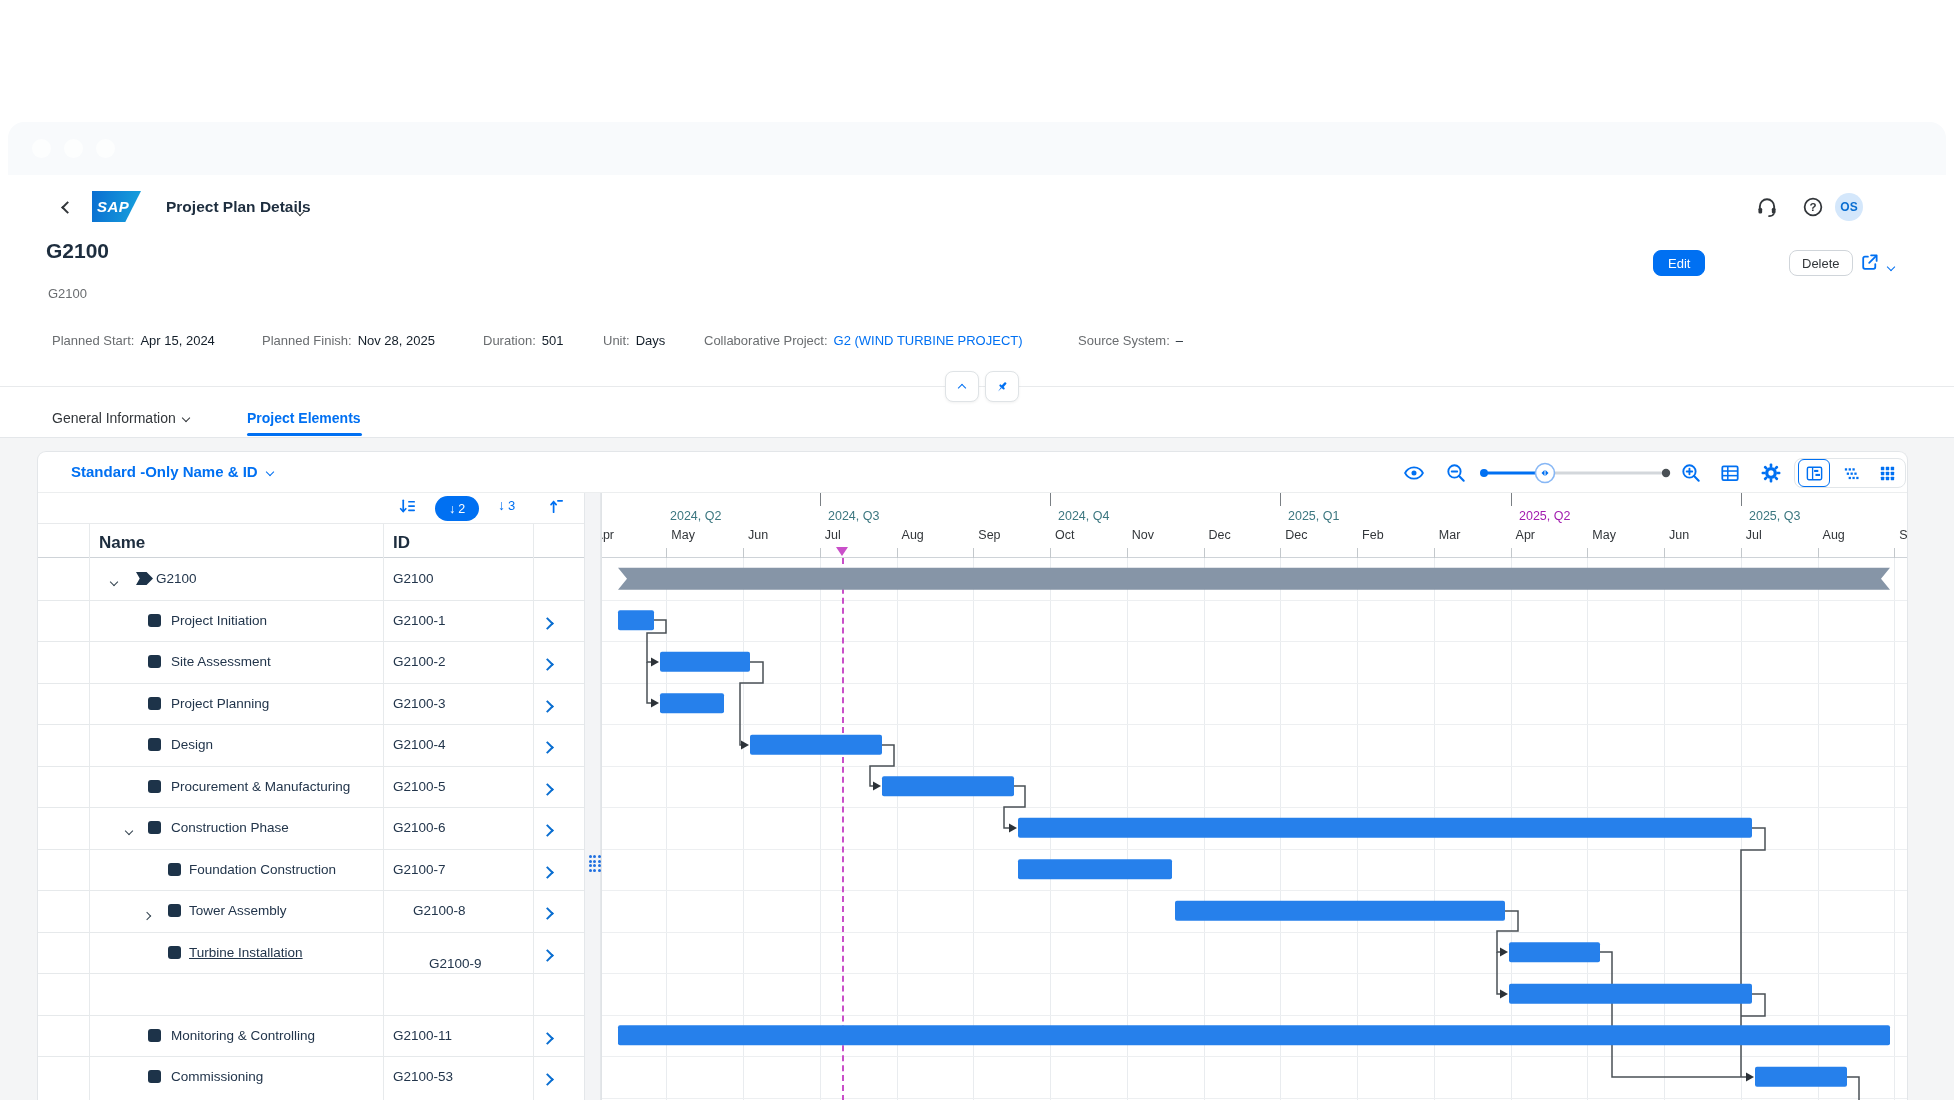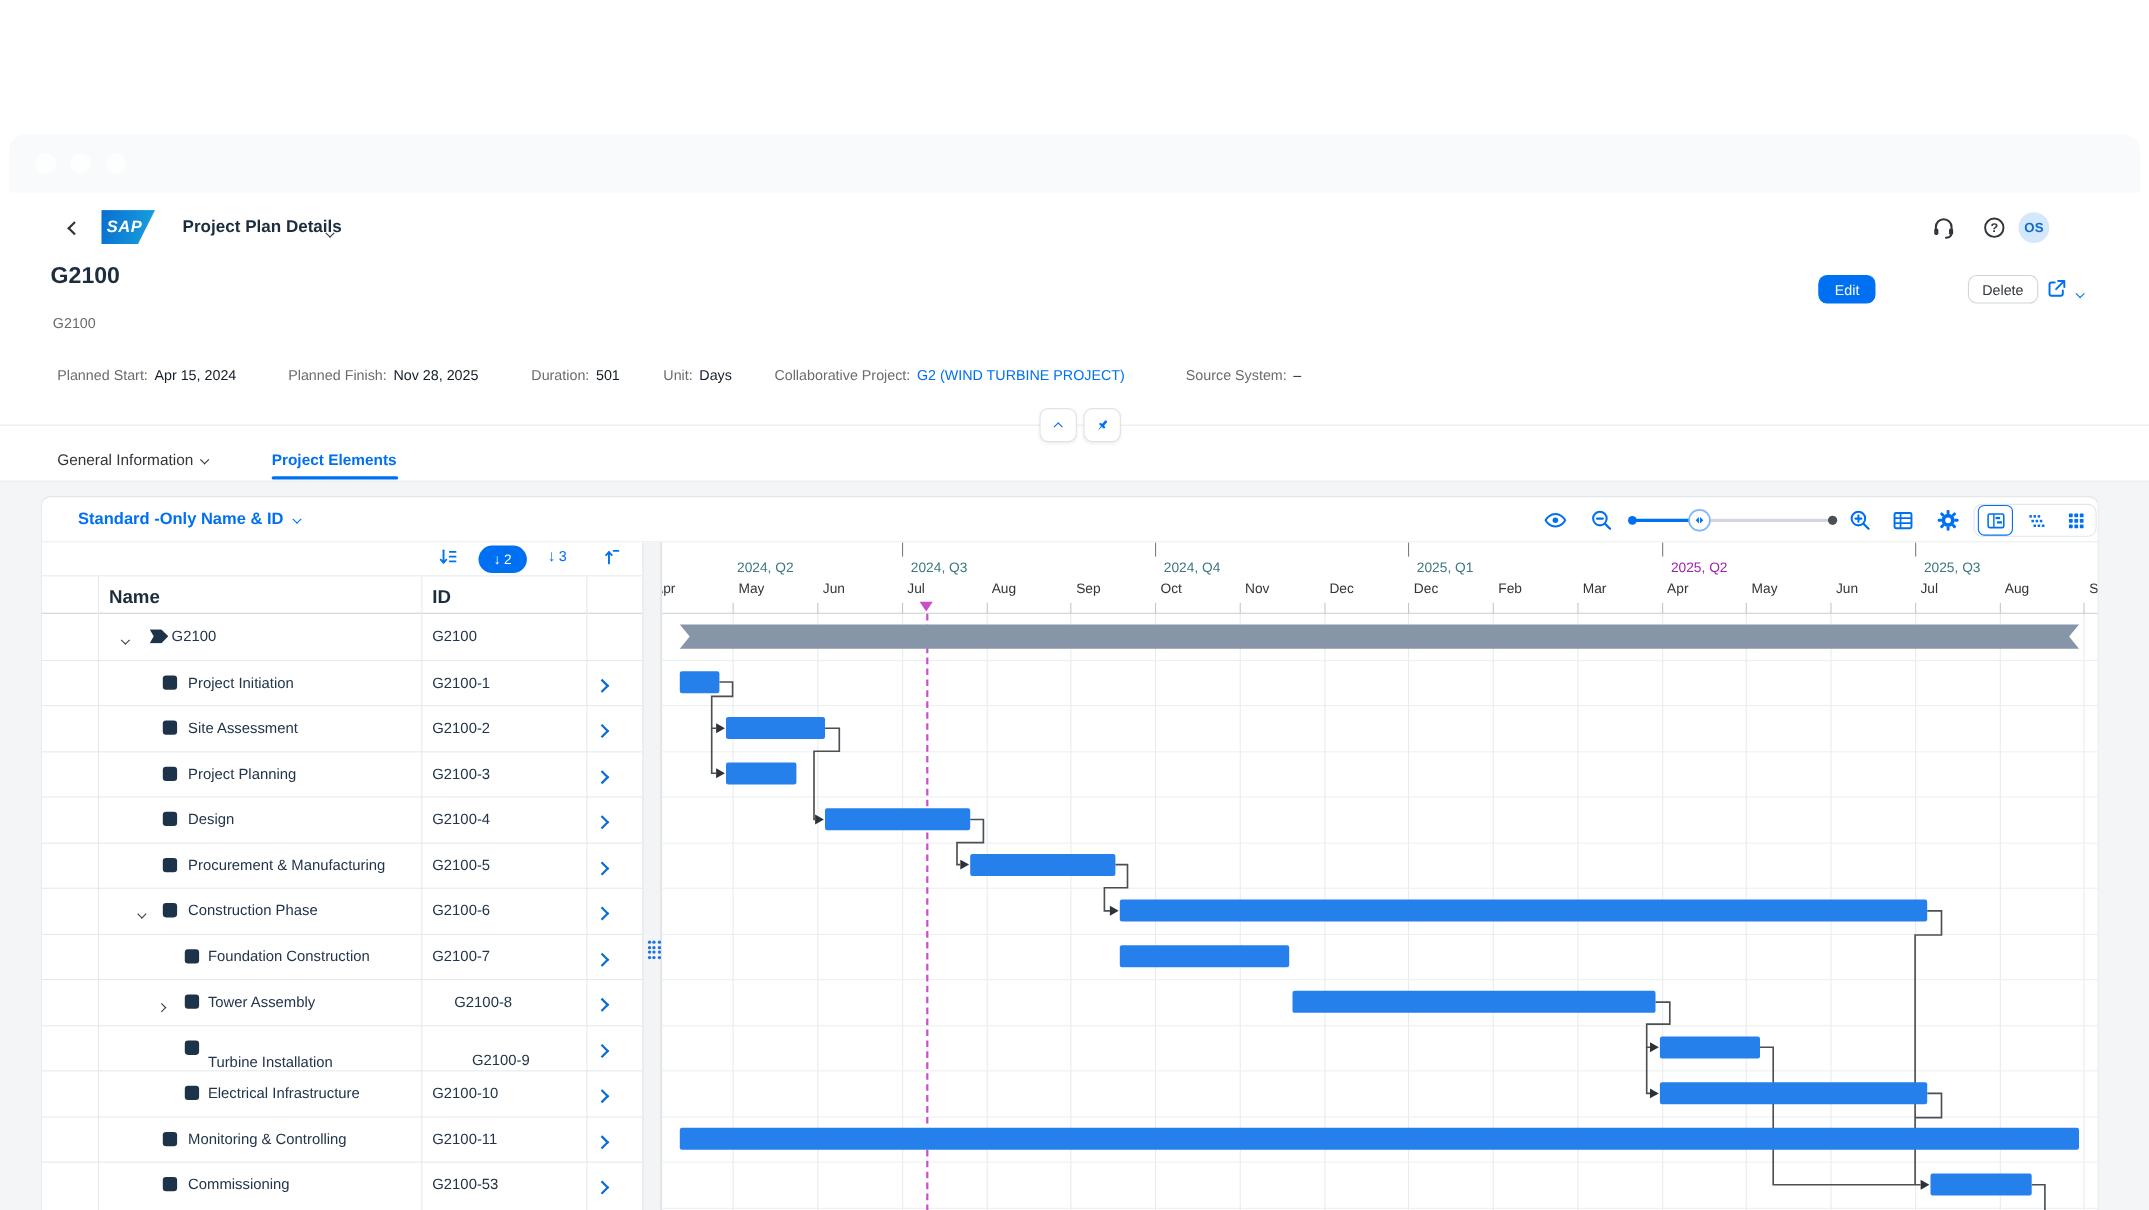--- a/index.html
+++ b/index.html
@@ -385,31 +385,25 @@
               <div class="trow" style="top: 332px;">
                 <span class="texp" style="left: 106px; top: 17px;"><span class="chev sm right"></span></span>
                 <span class="ticon-task" style="left: 130px; top: 14px;"></span>
                 <span class="tname" style="left: 151px; top: 13px;">Tower Assembly</span>
                 <span class="tid" style="top: 13px; margin-left: 20px;">G2100-8</span>
                 <span class="tnav" style="top: 16px;"><span class="chev right" style="border-width:0 2.2px 2.2px 0"></span></span>
               </div>
               <div class="hline" style="top: 332px; width: 546px; background: rgb(230, 233, 235);"></div>
               <div class="trow" style="top: 373.5px;">
                 <span class="ticon-task" style="left: 130px; top: 14px;"></span>
-                <span class="tname" style="left: 151px; top: 26px;">Turbine Installation</span>
+                <span class="tname" style="left: 151px; top: 13px; text-decoration: underline;">Turbine Installation</span>
                 <span class="tid" style="top: 24px; margin-left: 36px;">G2100-9</span>
                 <span class="tnav" style="top: 16px;"><span class="chev right" style="border-width:0 2.2px 2.2px 0"></span></span>
               </div>
               <div class="hline" style="top: 373.5px; width: 546px; background: rgb(230, 233, 235);"></div>
-              <div class="trow" style="top: 415px;">
-                <span class="ticon-task" style="left: 130px; top: 14px;"></span>
-                <span class="tname" style="left: 151px; top: 13px;">Electrical Infrastructure</span>
-                <span class="tid" style="top: 13px;">G2100-10</span>
-                <span class="tnav" style="top: 16px;"><span class="chev right" style="border-width:0 2.2px 2.2px 0"></span></span>
-              </div>
               <div class="hline" style="top: 415px; width: 546px; background: rgb(230, 233, 235);"></div>
               <div class="trow" style="top: 456.5px;">
                 <span class="ticon-task" style="left: 110px; top: 14px;"></span>
                 <span class="tname" style="left: 133px; top: 13px;">Monitoring &amp; Controlling</span>
                 <span class="tid" style="top: 13px;">G2100-11</span>
                 <span class="tnav" style="top: 16px;"><span class="chev right" style="border-width:0 2.2px 2.2px 0"></span></span>
               </div>
               <div class="hline" style="top: 456.5px; width: 546px; background: rgb(230, 233, 235);"></div>
               <div class="trow" style="top: 498px;">
                 <span class="ticon-task" style="left: 110px; top: 14px;"></span>

